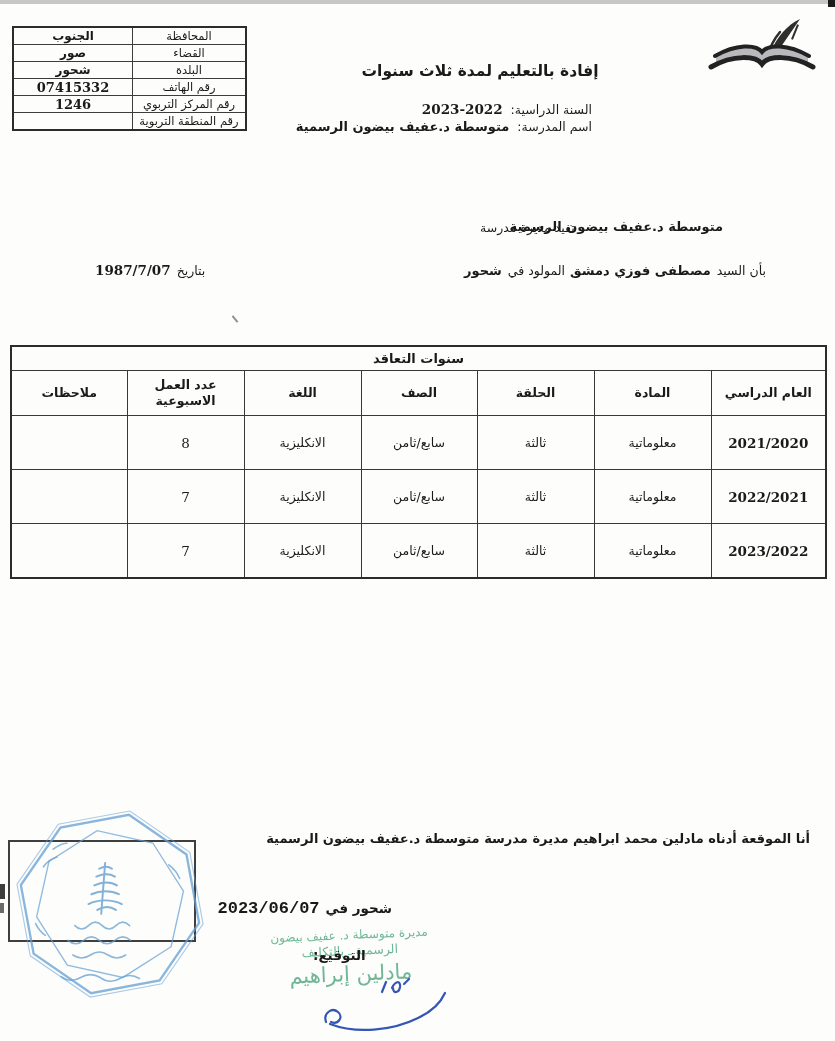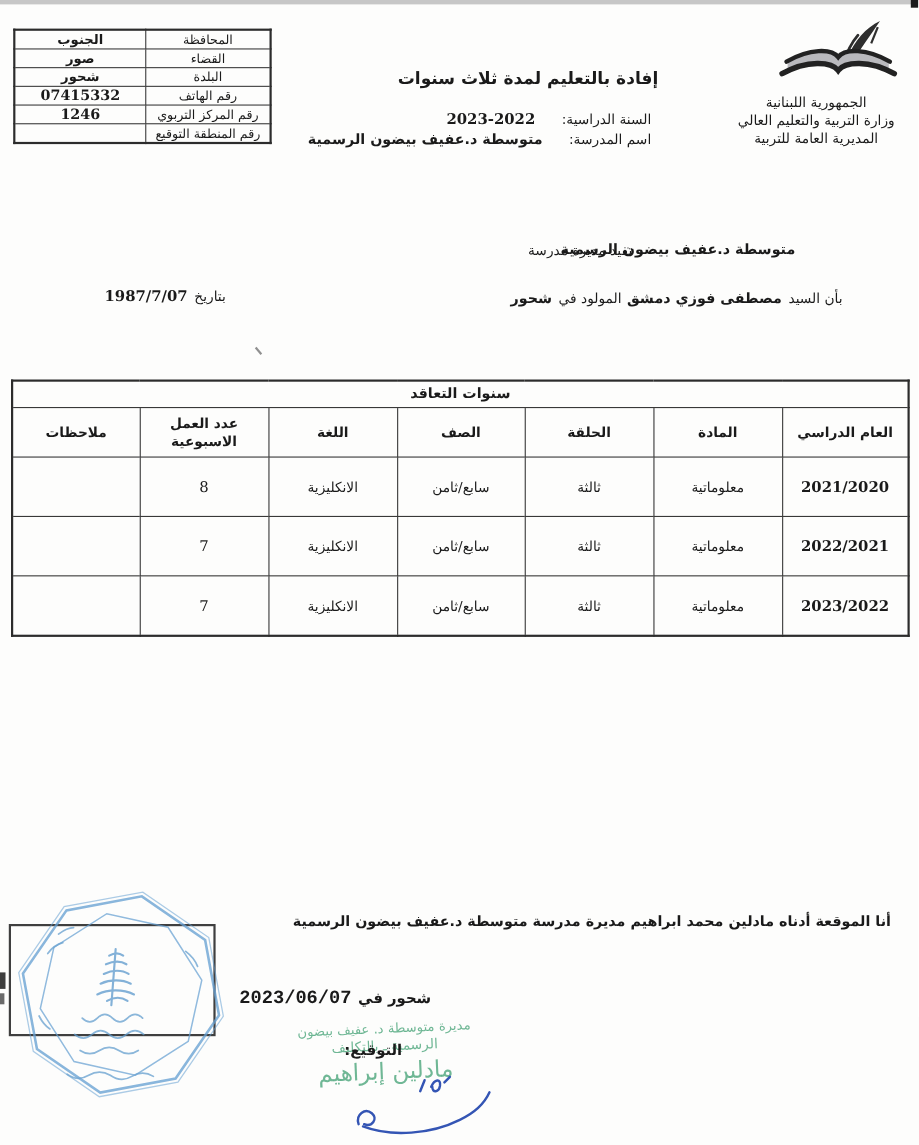--- a/index.html
+++ b/index.html
@@ -25,21 +25,21 @@
     border:1px solid #3c3c3c; height:16px; padding:0 3px;
     font-size:11.5px; text-align:center; vertical-align:middle; overflow:hidden; white-space:nowrap;
   }
   .info-table td.lbl{width:106px;}
   .info-table td.val{width:112px; font-weight:bold; font-size:12px;}
   .info-table td.val.num{font-family:"DejaVu Serif", serif; font-size:13px; direction:ltr;}
   
   .doc-title{position:absolute;left:355px;top:62px;width:250px;text-align:center;
     font-size:15.5px;font-weight:bold;direction:rtl;}
   .hdr-line{position:absolute;right:243px;direction:rtl;font-size:12.5px;white-space:nowrap;}
-  .hdr-line .lbl{margin-left:24px;}
+  .hdr-line .lbl{margin-left:8px;}
   .hdr-line .val{font-weight:bold;font-size:13px;}
   .hdr-line .num{font-family:"DejaVu Serif", serif;font-weight:bold;font-size:13.5px;margin-top:25px;}
   .year-line{top:101px;}
   .schoolname-line{top:119px;}
   
   .ministry{position:absolute;left:652px;top:85px;width:180px;text-align:center;
     direction:rtl;font-size:12.5px;line-height:16.5px;}
   .logo-svg{position:absolute;left:700px;top:16px;width:125px;height:66px;}
   
   .body-seg{position:absolute;direction:rtl;font-size:12.5px;white-space:nowrap;}
@@ -109,46 +109,41 @@
     </tr>
     <tr>
       <td class="lbl">رقم الهاتف</td>
       <td class="val num">07415332</td>
     </tr>
     <tr>
       <td class="lbl">رقم المركز التربوي</td>
       <td class="val num">1246</td>
     </tr>
     <tr>
-      <td class="lbl">رقم المنطقة التوقيع</td>
+      <td class="lbl">رقم المنطقة التربوية</td>
       <td class="val"></td>
     </tr>
   </tbody>
     </table>
 
   <div class="doc-title">إفادة بالتعليم لمدة ثلاث سنوات</div>
   <div class="hdr-line year-line">
     <span class="lbl">السنة الدراسية:</span><span class="num" dir="ltr">2023-2022</span>
   </div>
   <div class="hdr-line schoolname-line">
     <span class="lbl">اسم المدرسة:</span><span class="val">متوسطة د.عفيف بيضون الرسمية</span>
   </div>
 
   <svg class="logo-svg" viewBox="0 0 125 66">
     <path d="M70,37 C77,21 87,9 100,3 C92,15 83,27 75,40 Z" fill="#2e2e2e"></path>
     <path d="M67,41 C70,31 74,23 80,16" fill="none" stroke="#2e2e2e" stroke-width="2.5" stroke-linecap="round"></path>
     <path d="M16,39 C36,28 55,27 62,35 C69,27 88,28 108,39 L108,48 C90,39 70,39 62,45 C54,39 34,39 16,48 Z" fill="#b9b9bd"></path>
     <path d="M15,40 C36,28 56,28 62,36 C68,28 88,28 109,40" fill="none" stroke="#222222" stroke-width="4" stroke-linecap="round"></path>
     <path d="M11,51 C34,38 56,40 62,48 C68,40 90,38 113,51" fill="none" stroke="#222222" stroke-width="5" stroke-linecap="round"></path>
   </svg>
-  <div class="ministry">
-    <div>الجمهورية اللبنانية</div>
-    <div>وزارة التربية والتعليم العالي</div>
-    <div>المديرية العامة للتربية</div>
-  </div>
 
   <div class="body-seg seg-intro">تفيد مديرة مدرسة</div>
   <div class="body-seg seg-school"><span class="b">متوسطة د.عفيف بيضون الرسمية</span></div>
 
   <div class="body-seg seg-person">
     <span>بأن السيد</span><span class="sp"></span><span class="b">مصطفى فوزي دمشق</span>
   </div>
   <div class="body-seg seg-born">
     <span>المولود في</span><span class="sp"></span><span class="b">شحور</span>
   </div>

